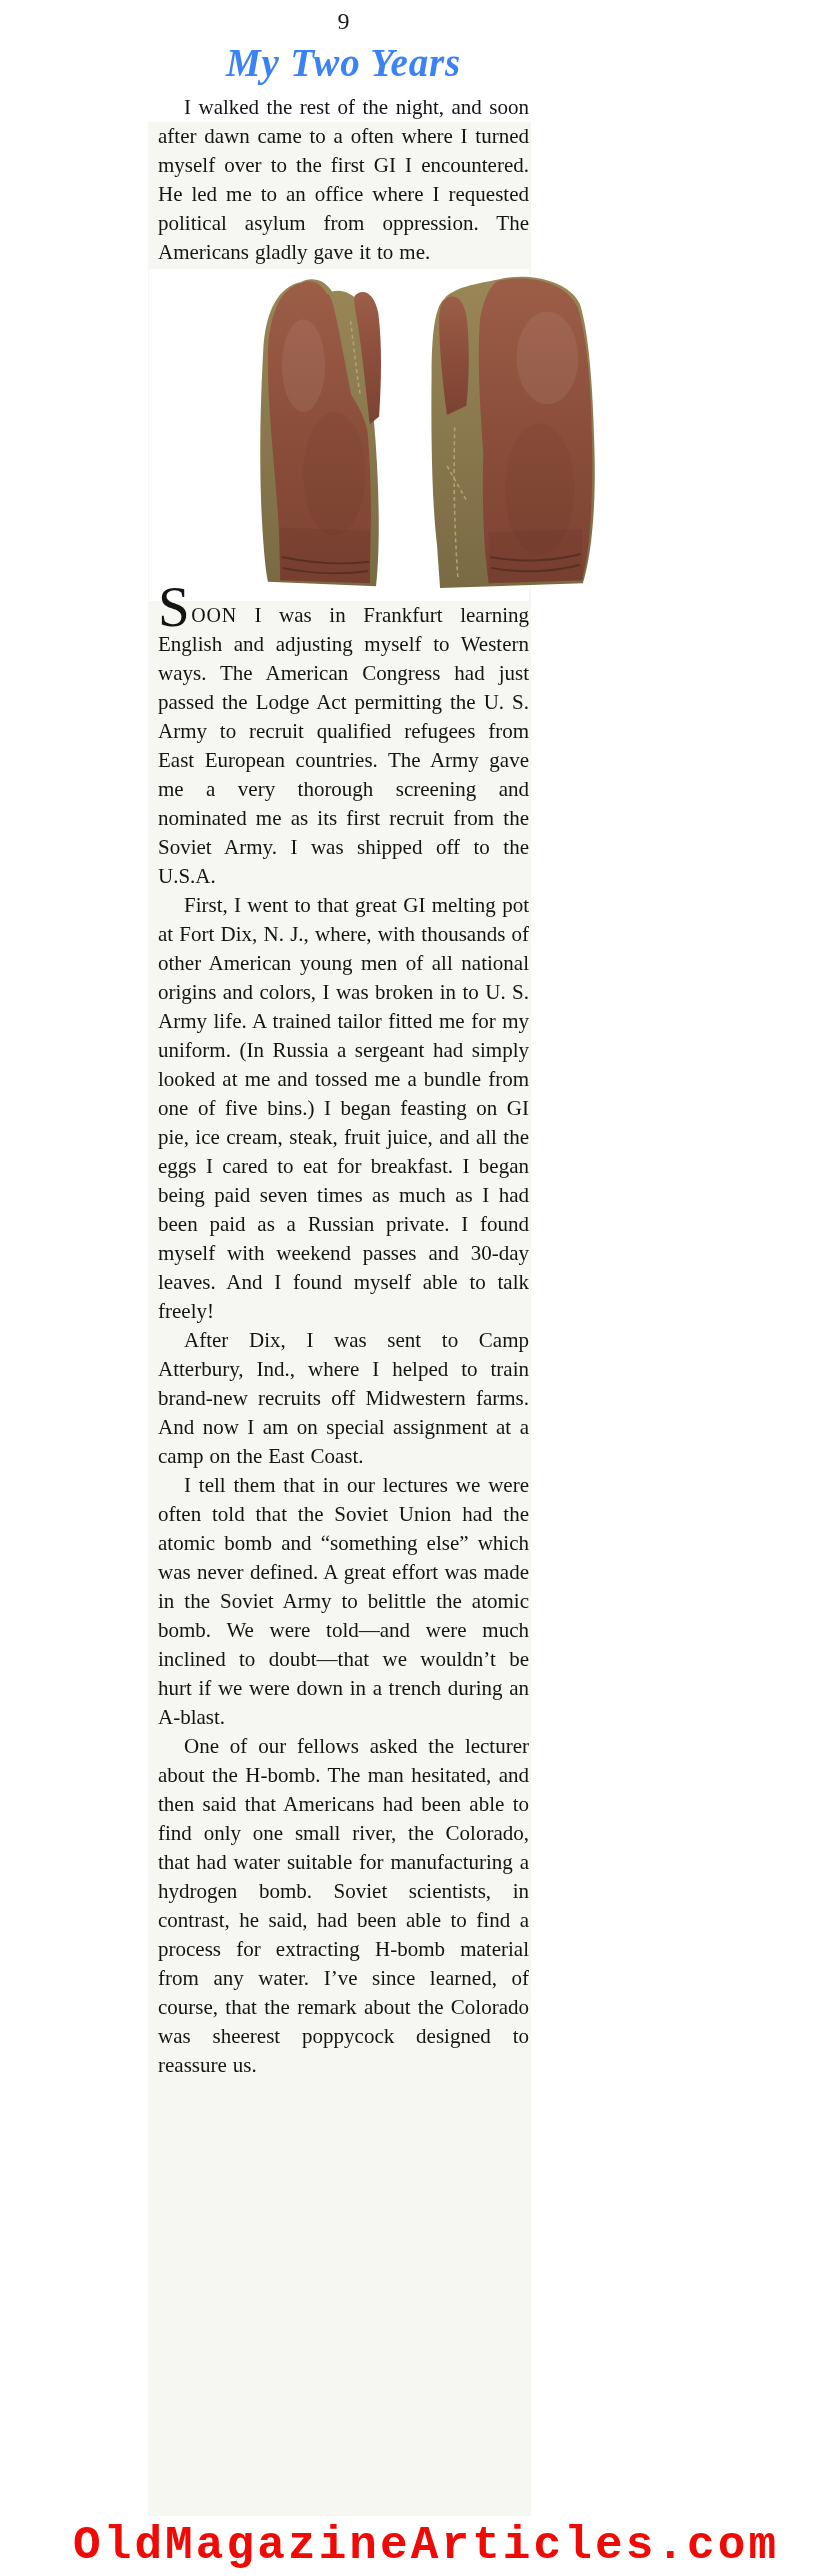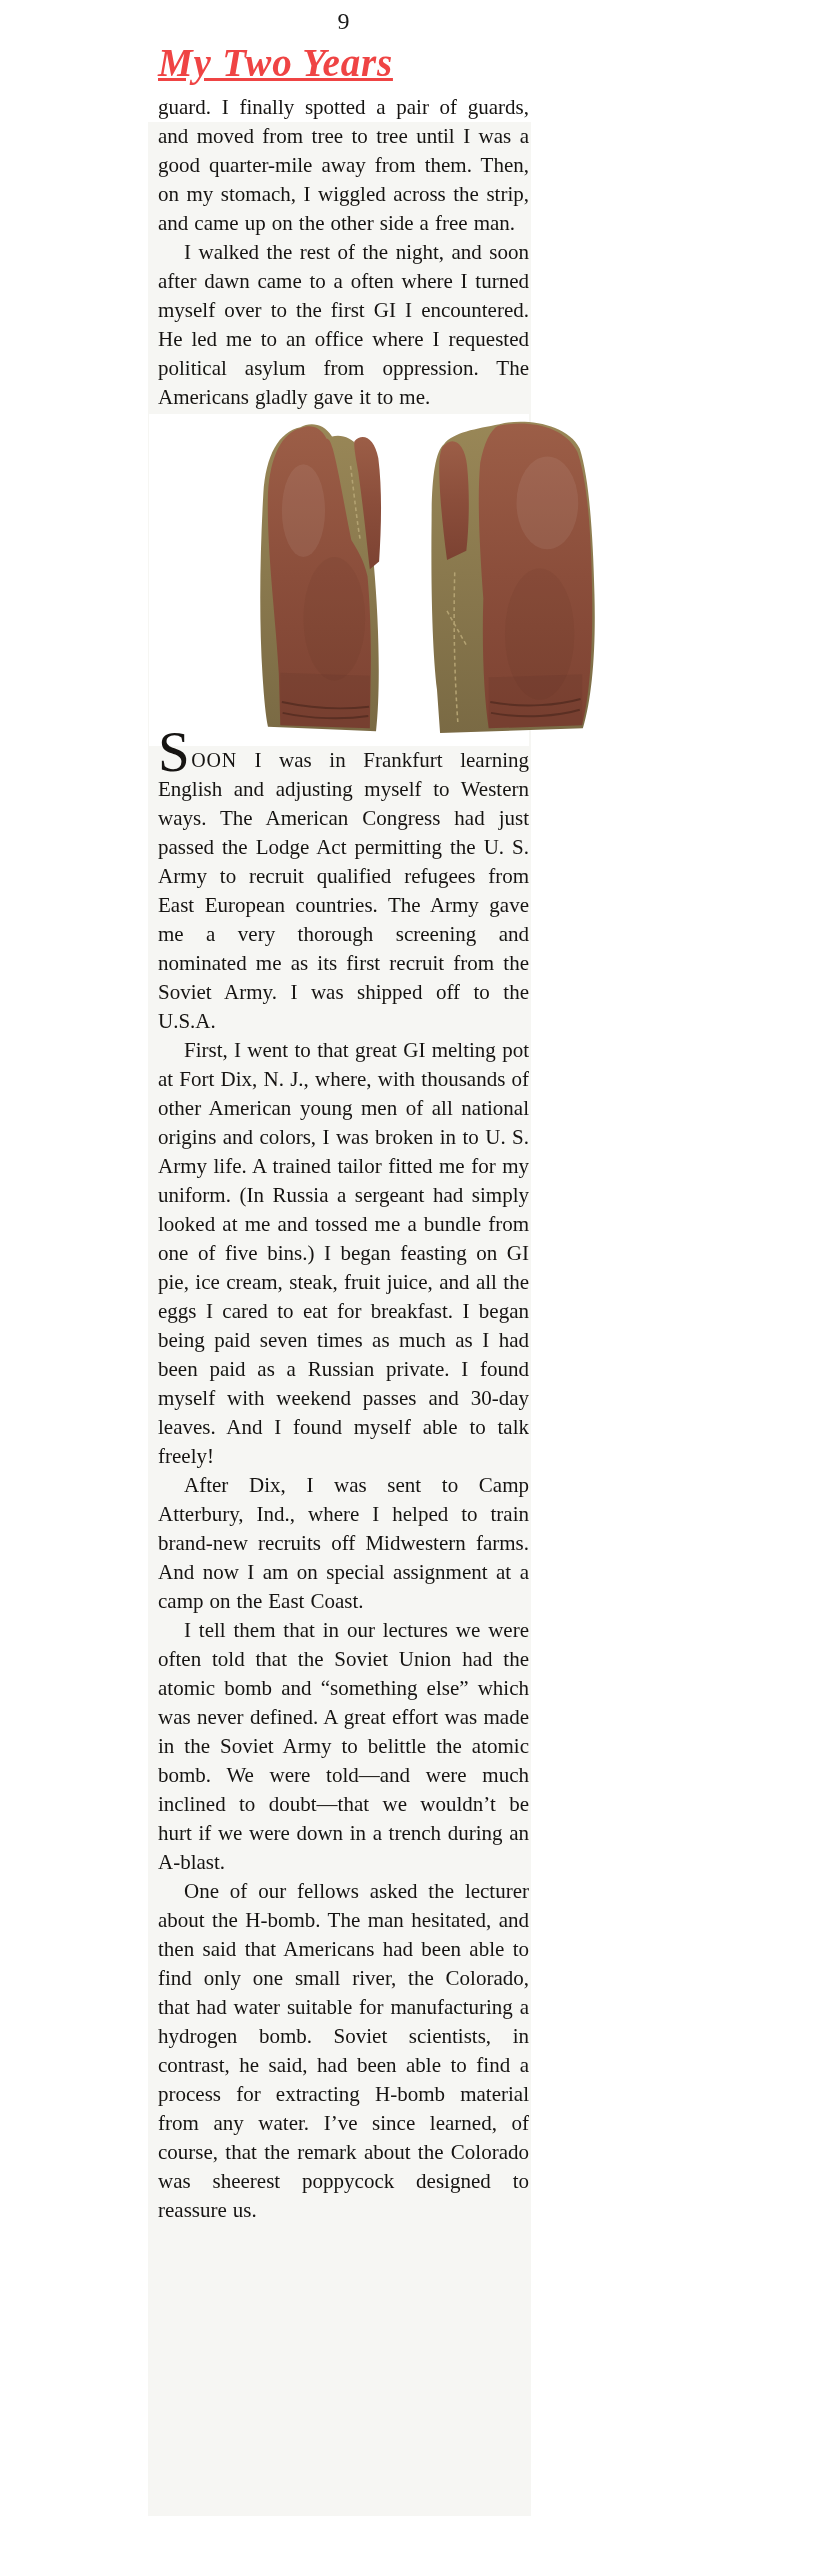--- a/index.html
+++ b/index.html
@@ -16,25 +16,25 @@
     background:#f6f6f3;
   }
   .content{
     position:absolute;left:158px;top:6.2px;width:371px;
   }
   .page-number{
     text-align:center;font-size:24px;line-height:31px;color:#1a1a1a;
   }
   .title{
     margin-top:7.7px;
+    text-align:center;
     font-weight:bold;font-style:italic;
     font-size:39px;line-height:36px;
-    color:#ef4444;
+    color:#3b82f6;
     letter-spacing:0.8px;
-    text-decoration:underline;
   }
   .article{
     margin-top:12.4px;
     font-size:21px;line-height:29px;
     text-align:justify;
     word-spacing:0.8px;
   }
   .article p{margin:0;}
   .article p.indent{text-indent:26px;}
   .figure{
@@ -74,21 +74,20 @@
   <div class="content">
 
     <div class="page-number">9</div>
 
     <div class="title">
       <div>My Two Years</div>
     </div>
 
     <div class="article">
 
-      <p>guard. I finally spotted a pair of guards, and moved from tree to tree until I was a good quarter-mile away from them. Then, on my stomach, I wiggled across the strip, and came up on the other side a free man.</p>
 
       <p class="indent">I walked the rest of the night, and soon after dawn came to a often where I turned myself over to the first GI I encountered. He led me to an office where I requested political asylum from oppression. The Americans gladly gave it to me.</p>
 
       <div class="figure">
         <svg width="343" height="318" viewBox="0 0 444 412" xmlns="http://www.w3.org/2000/svg">
           <defs>
             <linearGradient id="suede" x1="0" y1="0" x2="0" y2="1">
               <stop offset="0" stop-color="#9c5e47"></stop>
               <stop offset="0.5" stop-color="#8b4e3b"></stop>
               <stop offset="1" stop-color="#7c4232"></stop>
@@ -133,15 +132,16 @@
       <p class="indent">After Dix, I was sent to Camp Atterbury, Ind., where I helped to train brand-new recruits off Midwestern farms. And now I am on special assignment at a camp on the East Coast.</p>
 
 
       <p class="indent">I tell them that in our lectures we were often told that the Soviet Union had the atomic bomb and “something else” which was never defined. A great effort was made in the Soviet Army to belittle the atomic bomb. We were told—and were much inclined to doubt—that we wouldn’t be hurt if we were down in a trench during an A-blast.</p>
 
       <p class="indent">One of our fellows asked the lecturer about the H-bomb. The man hesitated, and then said that Americans had been able to find only one small river, the Colorado, that had water suitable for manufacturing a hydrogen bomb. Soviet scientists, in contrast, he said, had been able to find a process for extracting H-bomb material from any water. I’ve since learned, of course, that the remark about the Colorado was sheerest poppycock designed to reassure us.</p>
 
     </div>
   </div>
 
+  <div class="watermark">OldMagazineArticles.com</div>
 
 </div>
 
 
 </body></html>

